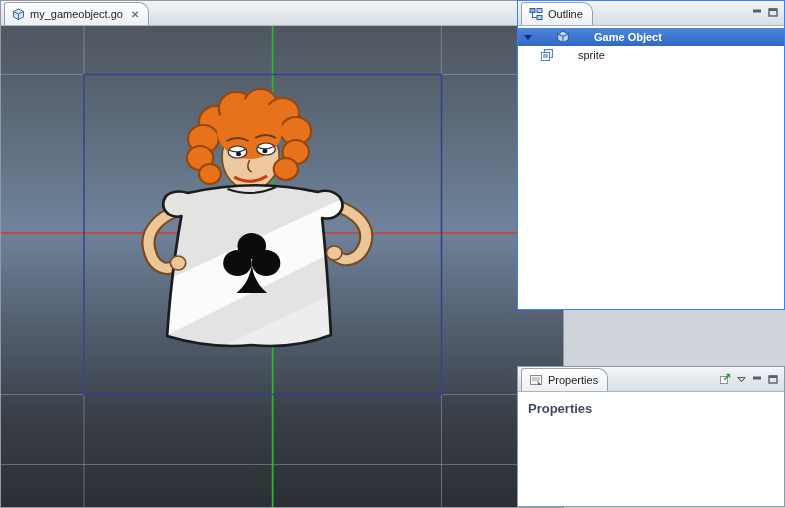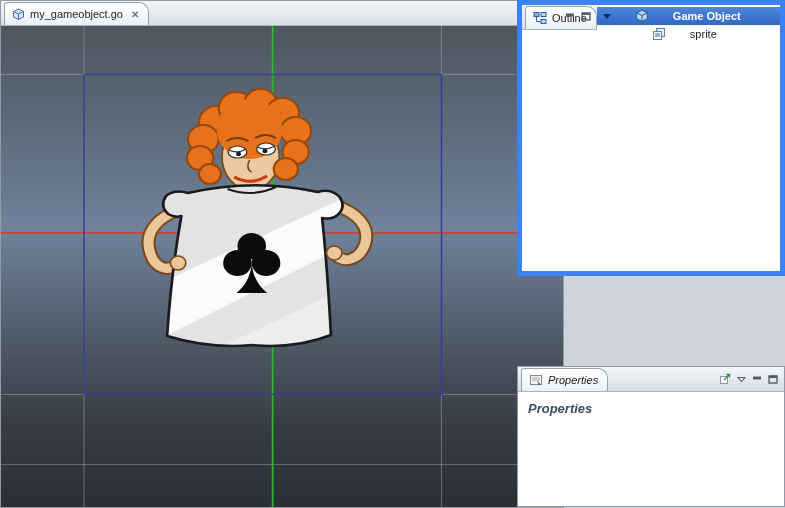--- a/index.html
+++ b/index.html
@@ -40,43 +40,43 @@
     position:absolute; left:0; top:0; width:564px; height:508px;
     border:1px solid #8f9aa6; background:#e9edf2;
   }
   .canvas {
     position:absolute; left:0; top:25px; right:0; bottom:0;
   }
   .canvas svg { display:block; width:100%; height:100%; }
 
   
   .outline-panel {
-    position:absolute; left:517px; top:0; width:268px; height:276px;
-    border:5px solid #3b82f6; background:#ffffff;
-    display:flex; flex-direction:row;
+    position:absolute; left:517px; top:0; width:268px; height:310px;
+    border:1px solid #3b82f6; background:#ffffff;
+    display:flex; flex-direction:column;
   }
   .panel-body { flex:1; background:#fff; overflow:hidden; padding-top:2px; }
   .tree-row { height:18px; display:flex; align-items:center; cursor:default;gap:20px; }
   .tree-row.selected {
     background:linear-gradient(#4c86dc,#3168c4);
     color:#fff; font-weight:bold;
   }
   .twistie {
     width:0; height:0; margin:0 4px 0 6px;
     border-left:4px solid transparent; border-right:4px solid transparent;
     border-top:5px solid #0d2f66;
   }
   .tree-row .ticon { margin-right:4px; }
-  .tree-row.child { padding-left:55px; }
+  .tree-row.child { padding-left:22px; }
 
   
   .properties-panel {
     position:absolute; left:517px; top:366px; width:268px; height:141px;
     border:1px solid #8f9aa6; background:#ffffff;
-    display:flex; flex-direction:column;font-style:italic;
+    display:flex; flex-direction:column;
   }
   .prop-content { flex:1; background:#fff; padding:9px 10px; }
   .prop-title { font-size:13px; font-weight:bold; color:#3f4c63; }
 </style>
 </head>
 <body>
 
 <div class="window">
 
   <div class="editor-panel">

